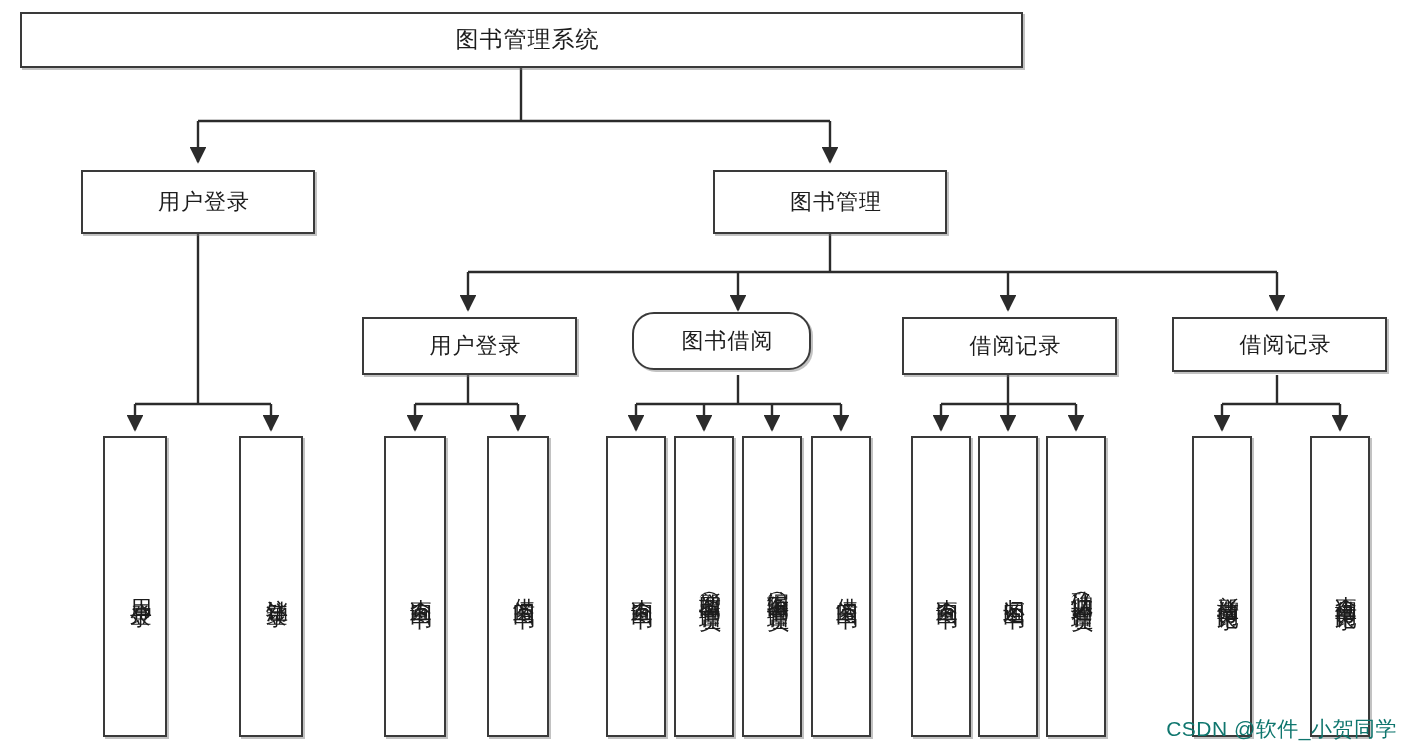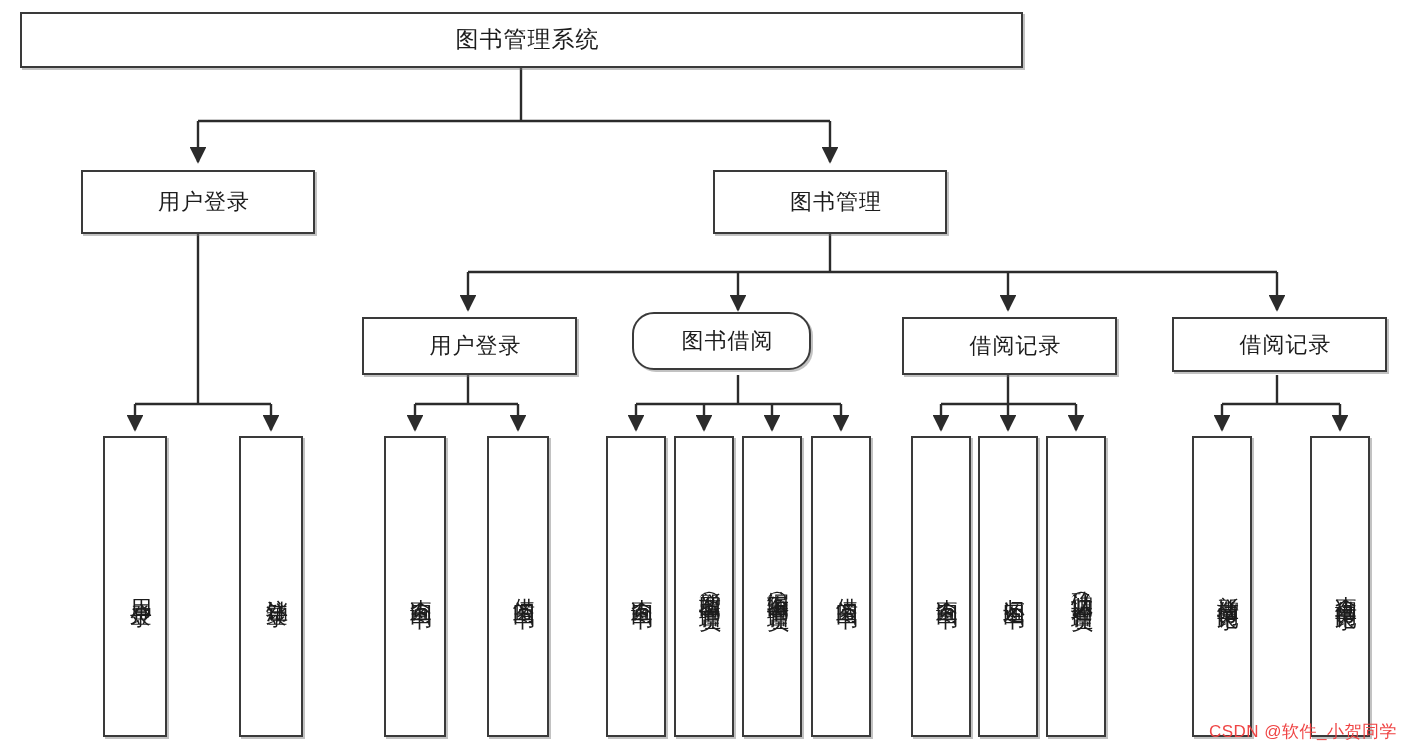--- a/index.html
+++ b/index.html
@@ -61,22 +61,22 @@
     text-orientation: upright;
     font-size: 22px;
     line-height: 1.0;
     letter-spacing: 3px;
     white-space: nowrap;
   }
   .watermark {
     position: absolute;
     right: 8px;
     bottom: 4px;
-    font-size: 17px;
-    color: #ef4444;
+    font-size: 21px;
+    color: #0f766e;
     letter-spacing: 0.5px;
     white-space: nowrap;
     user-select: none;
   }
 </style>
 </head>
 <body>
 
 <div id="canvas">
 

